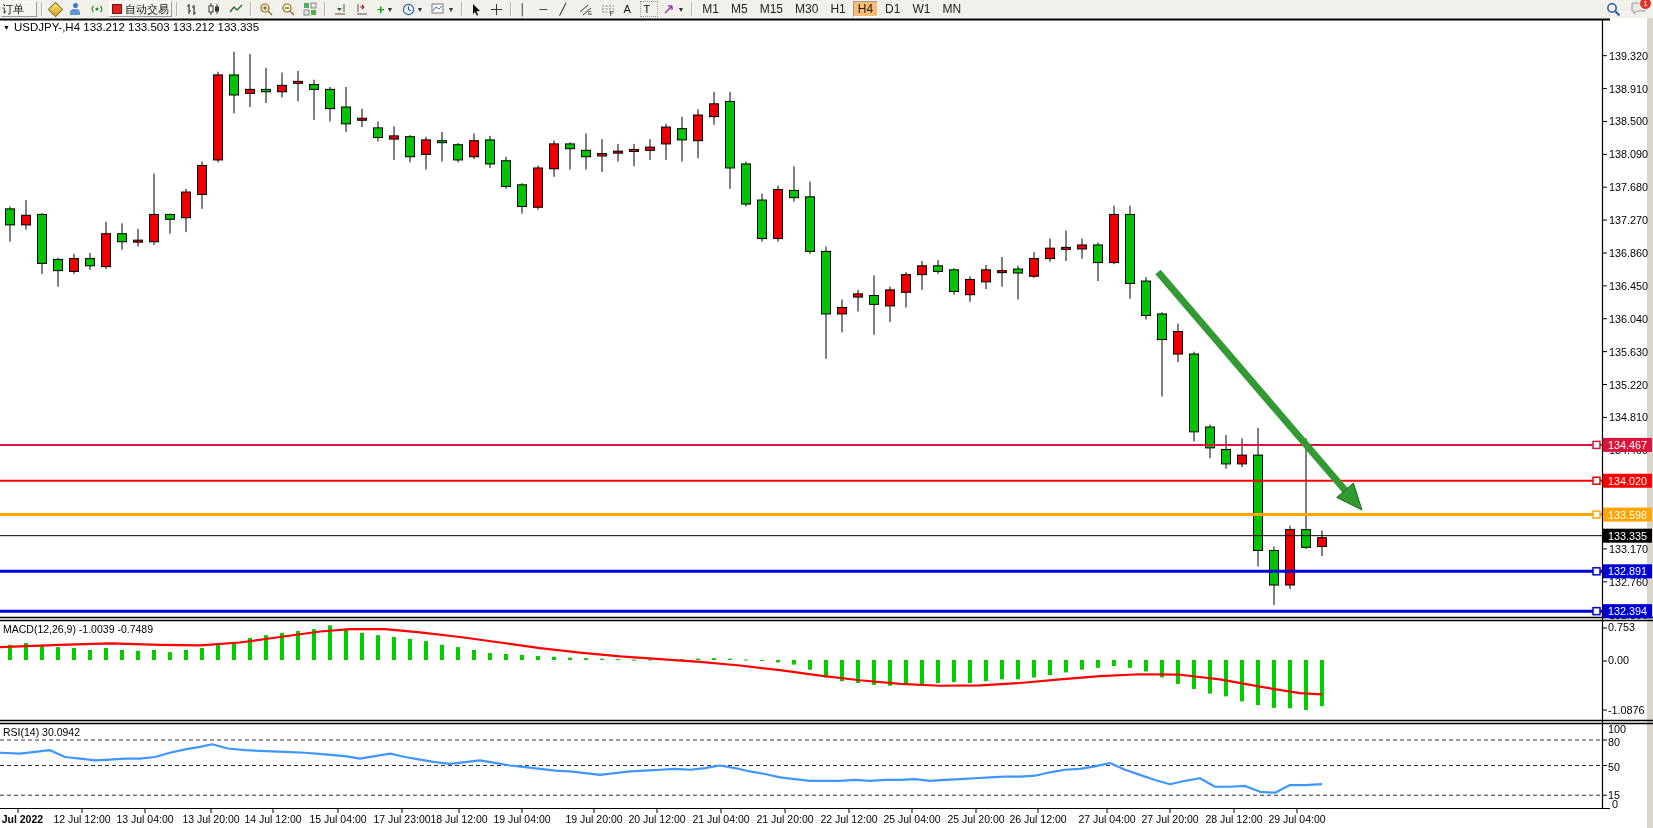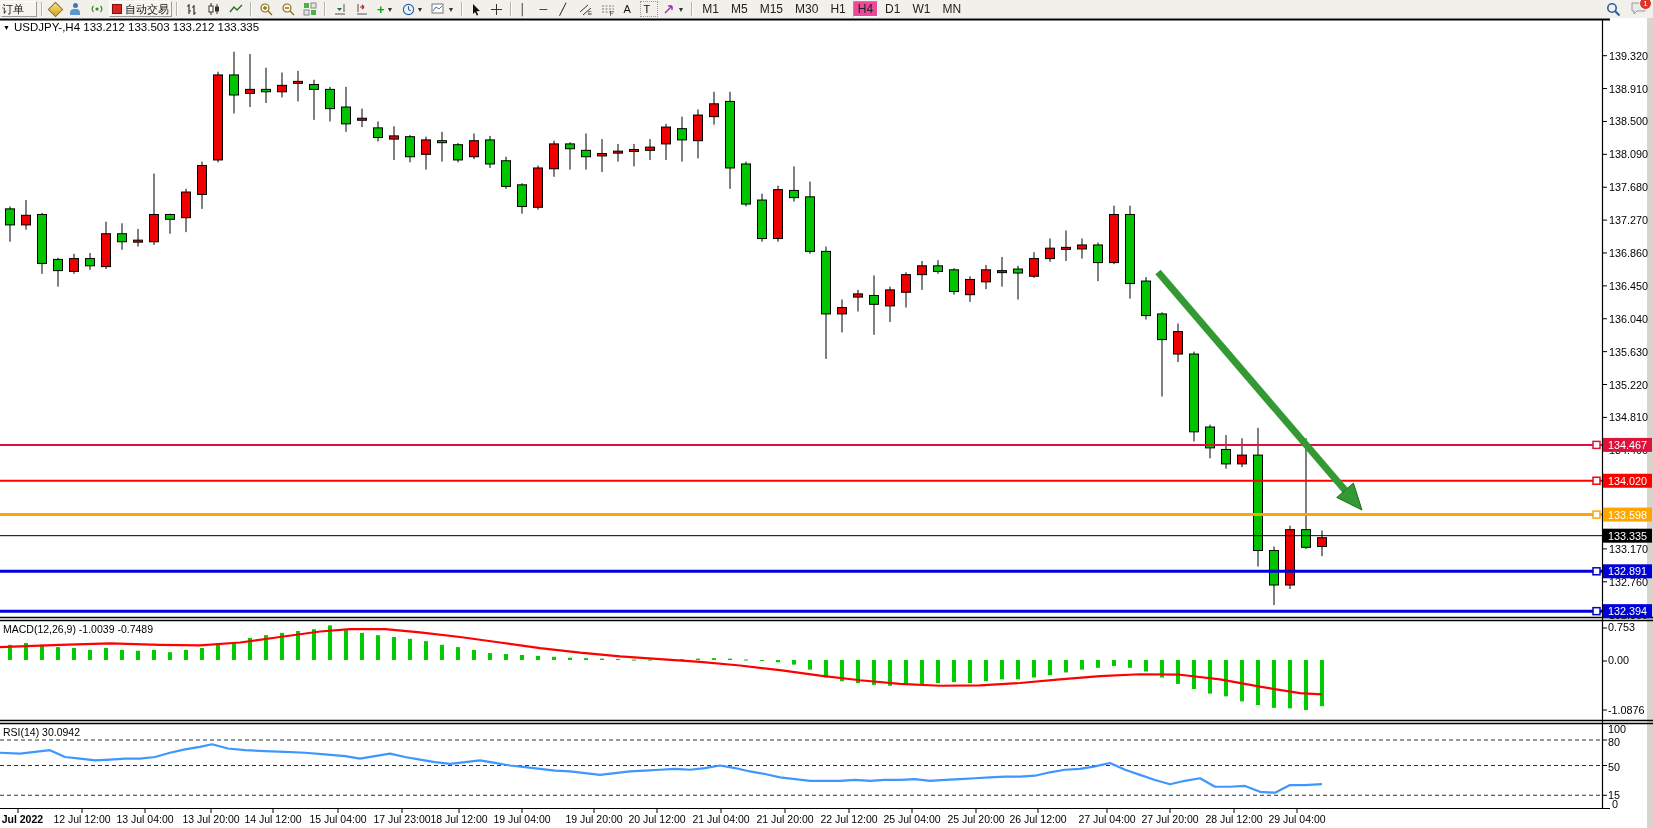--- a/index.html
+++ b/index.html
@@ -5,21 +5,21 @@
   html,body{margin:0;padding:0;background:#888;}
   #root{position:relative;width:1653px;height:828px;background:#fff;overflow:hidden;
         font-family:"Liberation Sans",sans-serif;}
   
   #toolbar{position:absolute;left:0;top:0;width:1653px;height:18px;background:#f2f0eb;
            display:flex;align-items:center;z-index:5;font-size:11px;color:#111;}
   .tbtn{height:16px;min-width:18px;display:flex;align-items:center;justify-content:flex-start;
         padding:0 2px;margin:0 1px;border:1px solid #f2f0eb;box-sizing:border-box;cursor:default;}
   .raised{border:1px solid;border-color:#fff #9a9a9a #9a9a9a #fff;background:#f6f4ef;}
   .tf{font-size:12px;color:#222;padding:0 4px;}
-  .tf.active{background:#ec4899;border:1px solid;border-color:#9a9a9a #fff #fff #9a9a9a;}
+  .tf.active{background:#fdba74;border:1px solid;border-color:#9a9a9a #fff #fff #9a9a9a;}
   .sep{width:0;height:14px;border-left:1px solid #b5b2aa;border-right:1px solid #fff;margin:0 3px;}
   .caret{font-size:7px;margin-left:2px;color:#333;}
   .glyph{font-size:11px;line-height:1;}
   #newOrder{width:36px;overflow:hidden;justify-content:flex-start;}
   #newOrder span{white-space:nowrap;margin-left:-13px;font-size:11px;}
   .i-diamond{width:9px;height:9px;background:linear-gradient(135deg,#ffe27a,#d4a017);transform:rotate(45deg);border:1px solid #8a6d1d;}
   .i-person{position:relative;width:10px;height:12px;}
   .i-person::before{content:"";position:absolute;left:2.5px;top:0;width:5px;height:5px;border-radius:50%;background:#3a7abf;}
   .i-person::after{content:"";position:absolute;left:0;top:5.5px;width:10px;height:6px;border-radius:4px 4px 0 0;background:#5d96cf;}
   .i-redsq{width:8px;height:8px;background:#d22;border:1px solid #801010;margin-right:3px;}

